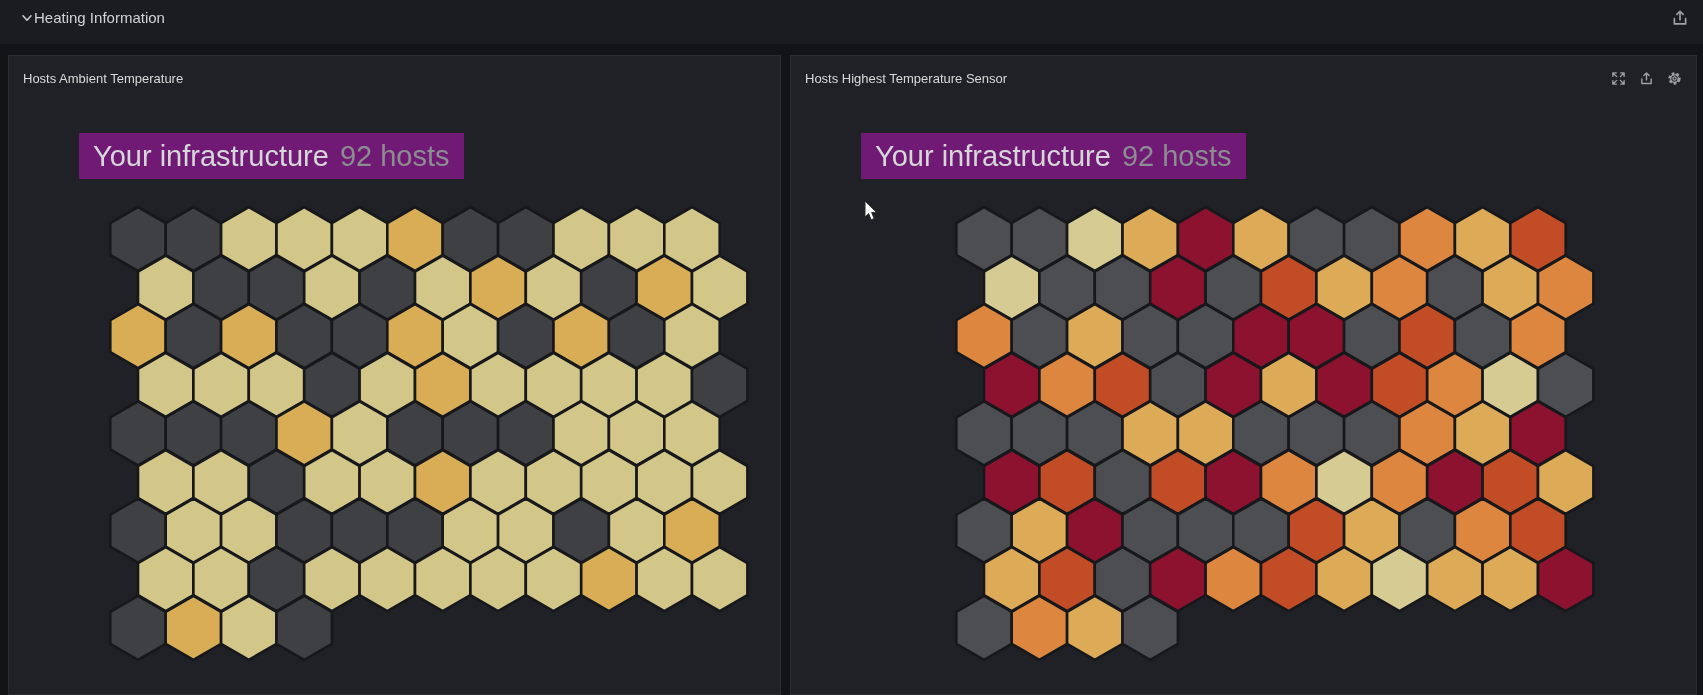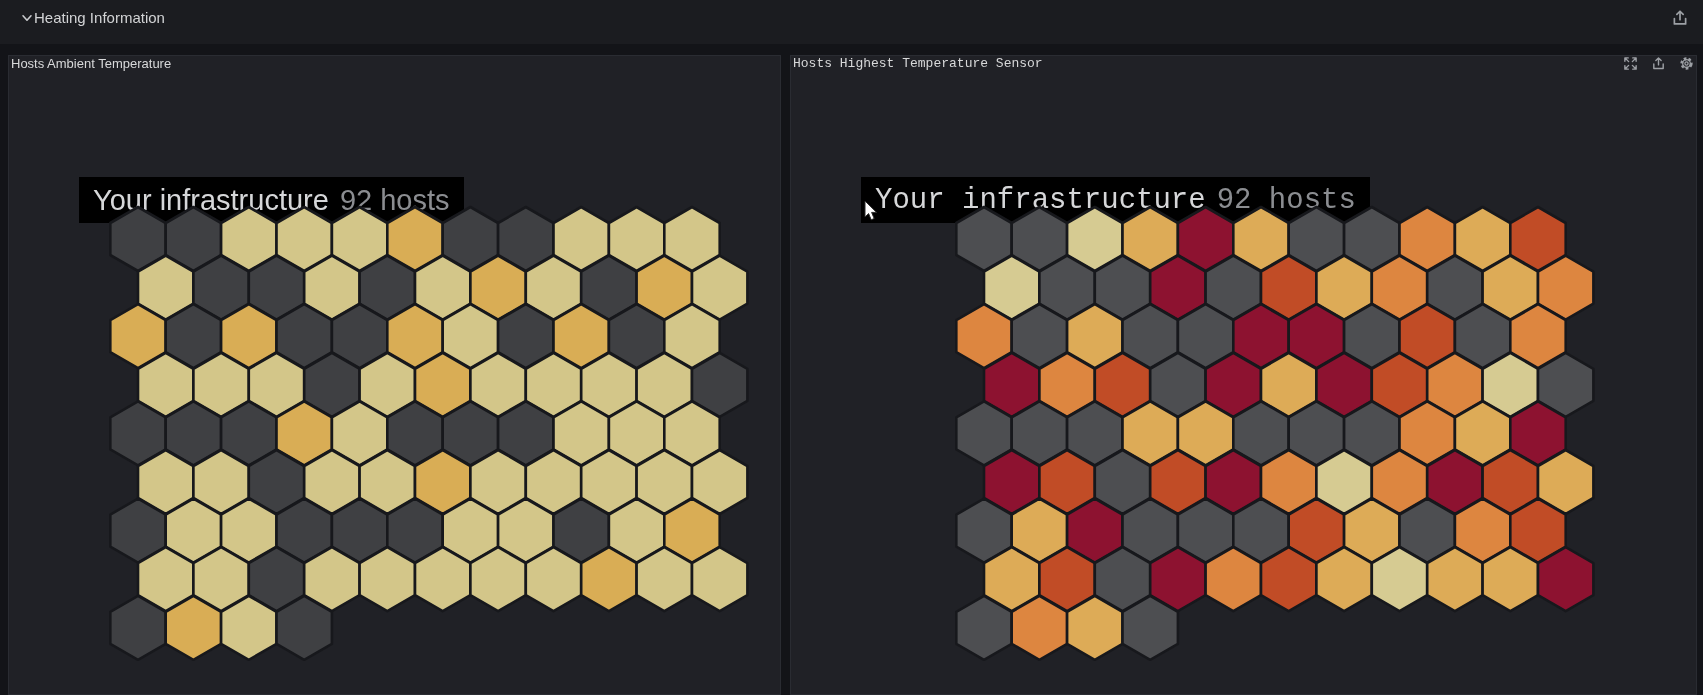--- a/index.html
+++ b/index.html
@@ -16,30 +16,30 @@
     display:flex;align-items:center;gap:0;padding:9px 0 0 20px;
     cursor:pointer;color:#d2d3d5;font-size:15px;
   }
   .topbar-right{position:absolute;right:12px;top:7px;display:flex;}
   .icon-btn{background:none;border:none;padding:2px;cursor:pointer;color:#9da0a5;display:flex;align-items:center;}
   .panel{
     position:absolute;top:55px;background:#202126;
     border:1px solid #2a2c32;box-sizing:border-box;
   }
   .panel-left{left:8px;width:773px;height:640px;}
-  .panel-right{left:790px;width:907px;height:640px;font-family:Liberation Mono, monospace;}
+  .panel-right{left:790px;width:907px;height:640px;}
   .panel-header{
-    height:30px;display:flex;align-items:flex-start;padding:0 2px;
+    height:30px;display:flex;align-items:flex-end;padding:0 14px;
     color:#d8d9da;font-size:13px;
   }
   .panel-title{white-space:nowrap;cursor:pointer;}
   .panel-icons{margin-left:auto;display:flex;gap:13px;align-items:center;}
   .hex-heading{
-    position:absolute;left:70px;top:77px;height:46px;background:#000000;
-    display:flex;align-items:center;padding:0 14px;font-size:29px;white-space:nowrap;margin-top:44px;
+    position:absolute;left:70px;top:77px;height:46px;background:#701a75;
+    display:flex;align-items:center;padding:0 14px;font-size:29px;white-space:nowrap;
   }
   .hh-main{color:#d6d7d9;}
   .hh-count{color:#8b8d91;margin-left:11px;text-align:right;}
   svg.hexgrid{position:absolute;left:0;top:0;}
   .cursor{position:absolute;left:864px;top:200px;width:15px;height:22px;pointer-events:none;}
 </style>
 </head>
 <body>
 
 <div class="topbar">

